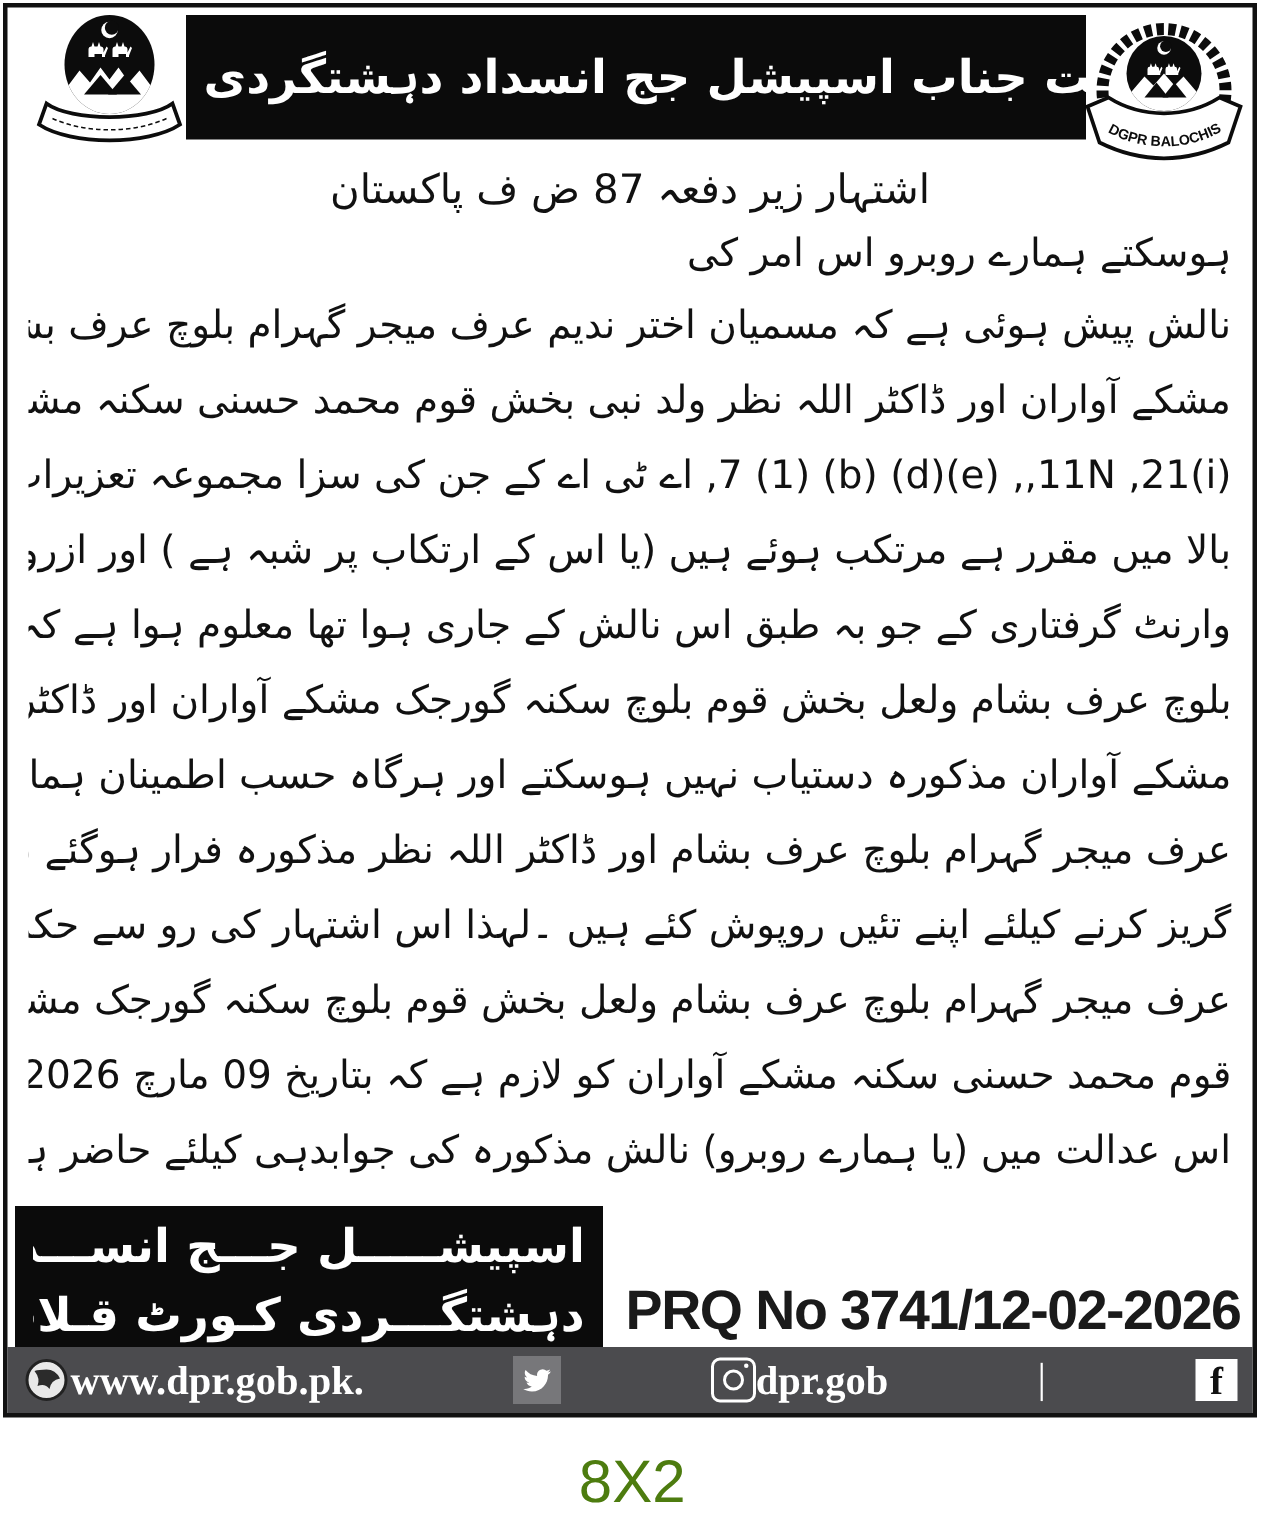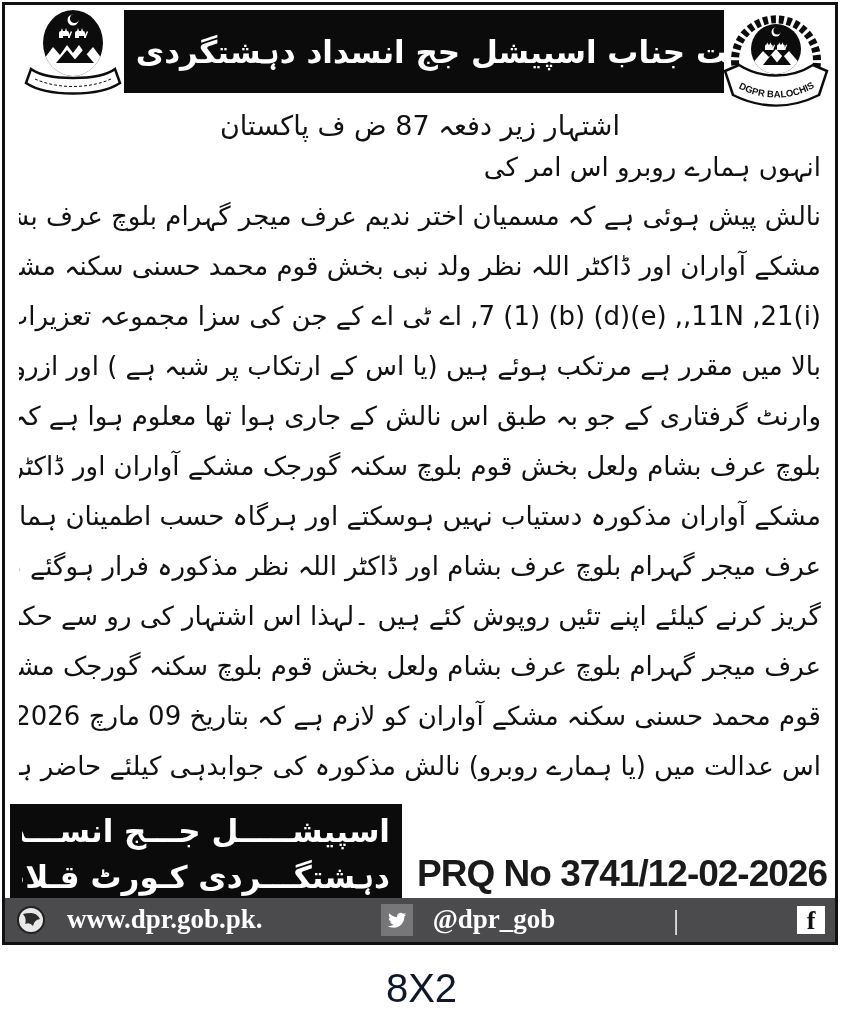--- a/index.html
+++ b/index.html
@@ -29,35 +29,35 @@
   
   .sig-box{position:absolute;left:5px;top:799px;width:392px;background:#0b0b0b;color:#fff;
     direction:rtl;padding:4px 12px;box-sizing:border-box;}
   .sig-box div{font-size:31px;font-weight:bold;line-height:46px;white-space:nowrap;overflow:hidden;}
   .prq{position:absolute;right:8px;top:848px;font-family:"Liberation Sans",sans-serif;
     font-size:37px;font-weight:bold;color:#1a1a1a;letter-spacing:-1px;}
   
   .footer-bar{position:absolute;left:0;right:0;bottom:0;height:44px;background:#4b4b4e;
     display:flex;align-items:center;justify-content:space-between;padding:0 10px;
     color:#fff;font-family:"Liberation Serif",serif;font-weight:bold;font-size:27px;}
-  .f-item{display:flex;gap:20px;white-space:nowrap;}
+  .f-item{display:flex;align-items:center;gap:0;white-space:nowrap;}
   .f-sep{font-weight:normal;font-size:28px;}
   .tw-box{width:32px;height:32px;background:#77777a;display:flex;align-items:center;
     justify-content:center;}
   .ig-box{width:26px;height:26px;border:2px solid #fff;border-radius:6px;position:relative;}
   .ig-box .lens{position:absolute;left:6px;top:6px;width:10px;height:10px;border:2px solid #fff;
     border-radius:50%;}
   .ig-box .dot{position:absolute;right:3px;top:2px;width:3px;height:3px;background:#fff;
     border-radius:50%;}
   .fb-box{width:28px;height:28px;background:#fff;color:#111;display:flex;align-items:flex-end;
     justify-content:center;font-family:"Liberation Serif",serif;font-size:26px;font-weight:bold;
     line-height:26px;}
   
   .size-note{position:absolute;left:0;right:0;top:966px;text-align:center;
-    font-family:"Liberation Sans",sans-serif;font-size:40px;color:#0f172a;}
+    font-family:"Liberation Sans",sans-serif;font-size:40px;color:#4d7c0f;}
 </style>
 </head>
 <body>
 
 <div class="page">
   <div class="ad">
 
     <div class="header">
 
       <div class="logo left">
@@ -114,21 +114,21 @@
           <text font-family="Liberation Sans, sans-serif" font-size="9.5" font-weight="bold" fill="#0c0c0c">
             <textPath href="#bannerArc" startOffset="2%">DGPR BALOCHISTAN</textPath>
           </text>
         </svg>
       </div>
     </div>
 
     <div class="subtitle">اشتہار زیر دفعہ ‪87‬ ض ف پاکستان</div>
 
     <div class="fir-row">
-      <span>انہوں ہمارے روبرو اس امر کی</span>
+      <span>ہوسکتے ہمارے روبرو اس امر کی</span>
     </div>
 
     <div class="body">
       <div class="bline">نالش پیش ہوئی ہے کہ مسمیان اختر ندیم عرف میجر گہرام بلوچ عرف بشام ولد لعل بخش قوم بلوچ سکنہ گورجک</div>
       <div class="bline">مشکے آواران اور ڈاکٹر اللہ نظر ولد نبی بخش قوم محمد حسنی سکنہ مشکے آواران جرم زیر دفعہ ‪07,6 (1) (b) (c)‬</div>
       <div class="bline">‪,7 (1) (b) (d)(e) ,,11N ,21(i)‬ اے ٹی اے کے جن کی سزا مجموعہ تعزیرات پاکستان کی دفعہ</div>
       <div class="bline">بالا میں مقرر ہے مرتکب ہوئے ہیں (یا اس کے ارتکاب پر شبہ ہے ) اور ازروئے ریٹرن یعنی کیفیت تعمیل</div>
       <div class="bline">وارنٹ گرفتاری کے جو بہ طبق اس نالش کے جاری ہوا تھا معلوم ہوا ہے کہ مسمیان اختر ندیم عرف میجر گہرام</div>
       <div class="bline">بلوچ عرف بشام ولعل بخش قوم بلوچ سکنہ گورجک مشکے آواران اور ڈاکٹر اللہ نظر ولد نبی بخش قوم محمد حسنی سکنہ</div>
       <div class="bline">مشکے آواران مذکورہ دستیاب نہیں ہوسکتے اور ہرگاہ حسب اطمینان ہمارے ثابت ہوا ہے کہ مسمیان اختر ندیم</div>
@@ -153,21 +153,27 @@
           <path d="M8,10 q4,5 2,10 q5,-2 8,2 q1,-6 7,-7 q-3,-6 -9,-6 q-5,0 -8,1 z" fill="#2b2b2b"></path>
         </svg>
         <span>www.dpr.gob.pk.</span>
       </span>
       <span class="f-item">
         <span class="tw-box">
           <svg width="22" height="22" viewBox="0 0 24 24">
             <path fill="#fff" d="M22 5.9c-.7.3-1.5.6-2.3.7.8-.5 1.5-1.3 1.8-2.3-.8.5-1.7.8-2.6 1A4.1 4.1 0 0 0 12 8.1c0 .3 0 .6.1.9-3.4-.2-6.4-1.8-8.4-4.3-.4.6-.6 1.3-.6 2.1 0 1.4.7 2.7 1.8 3.4-.7 0-1.3-.2-1.9-.5v.1c0 2 1.4 3.6 3.3 4-.3.1-.7.2-1.1.2-.3 0-.5 0-.8-.1.5 1.6 2 2.8 3.8 2.9-1.4 1.1-3.2 1.8-5.1 1.8H2c1.8 1.2 4 1.8 6.3 1.8 7.5 0 11.7-6.3 11.7-11.7v-.5c.8-.6 1.5-1.3 2-2.2z"></path>
           </svg>
         </span>
-        <span>@dpr_gob</span>
+      </span>
+      <span class="f-item">
+        <span class="ig-box">
+          <span class="lens"></span>
+            <span class="dot"></span>
+        </span>
+        <span>dpr.gob</span>
       </span>
       <span class="f-sep">|</span>
       <span class="f-item">
         <span class="fb-box">f</span>
       </span>
     </div>
 
   </div>
 
   <div class="size-note">8X2</div>

